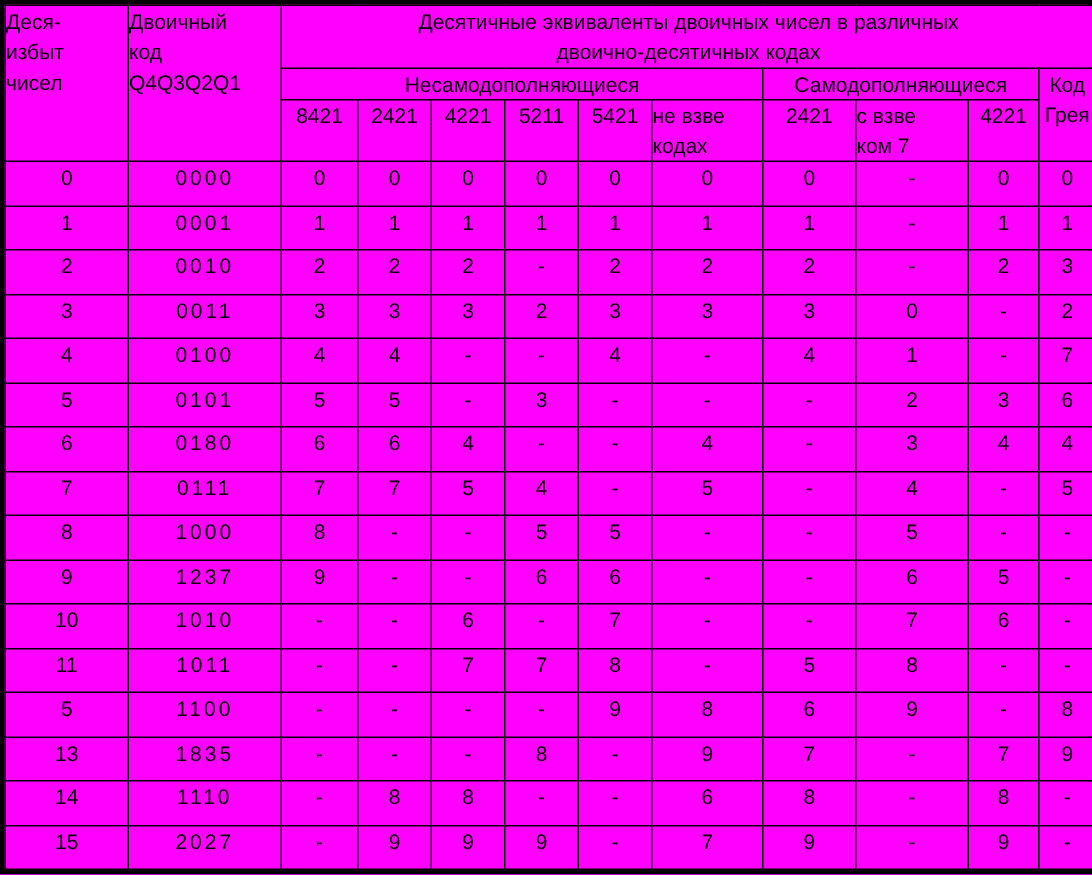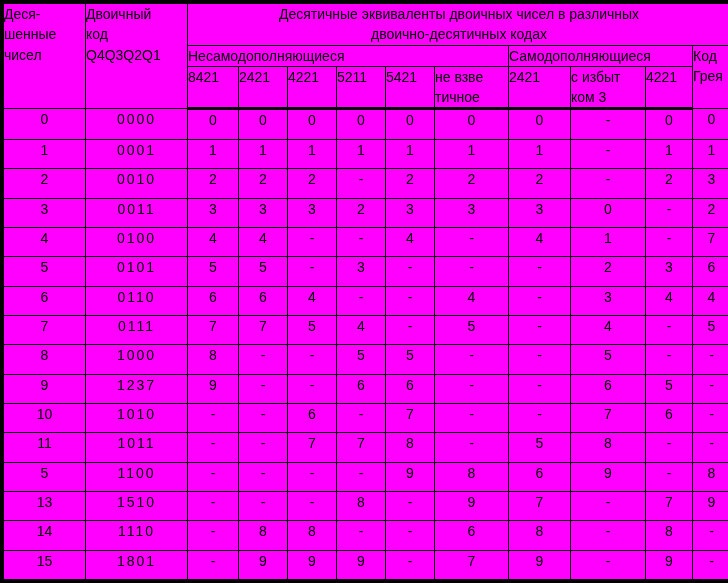--- a/index.html
+++ b/index.html
@@ -32,32 +32,33 @@
     border: 1px solid #000000;
     font-weight: normal;
     padding: 0;
     vertical-align: top;
     background: #ff00ff;
     font-size: 14px;
     line-height: 1.45;
   }
   
   .hdr {
+    text-align: center;
     vertical-align: top;
     padding: 3px 2px;
     font-size: 14.5px;
   }
   .hdr-left {
     text-align: left;
     padding: 3px 4px;
     font-size: 14.5px;
     vertical-align: top;
   }
   thead tr.thick-bottom td {
-    border-bottom: 3px solid #000000;
+    border-bottom: 1px solid #000000;
   }
   .thickright { border-right: 3px solid #000000; }
   
   tbody td {
     text-align: center;
     padding: 0px 2px 1px 2px;
     font-size: 15px;
     line-height: 1.52;
     height: 26px;
   }
@@ -85,21 +86,21 @@
       <col style="width:74px">
       <col style="width:62px">
       <col style="width:75px">
       <col style="width:47px">
       <col style="width:38px">
     </colgroup>
     <thead>
       <tr>
         <td class="hdr-left thickright" rowspan="3">
           <div>Деся-</div>
-          <div>шенные</div>
+          <div>избыт</div>
           <div>чисел</div>
         </td>
         <td class="hdr-left thickright" rowspan="3">
           <div>Двоичный</div>
           <div>код</div>
           <div>Q4Q3Q2Q1</div>
         </td>
         <td class="hdr-span-title" colspan="10">
           <div>Десятичные эквиваленты двоичных чисел в различных</div>
           <div>двоично-десятичных кодах</div>
@@ -114,26 +115,26 @@
         </td>
       </tr>
       <tr class="thick-bottom">
         <td class="hdr">8421</td>
         <td class="hdr">2421</td>
         <td class="hdr">4221</td>
         <td class="hdr">5211</td>
         <td class="hdr">5421</td>
         <td class="hdr-left thickright">
           <div>не взве</div>
-          <div>тичное</div>
+          <div>кодах</div>
         </td>
         <td class="hdr">2421</td>
         <td class="hdr-left">
-          <div>с избыт</div>
-          <div>ком 3</div>
+          <div>с взве</div>
+          <div>ком 7</div>
         </td>
         <td class="hdr thickright">4221</td>
       </tr>
     </thead>
     <tbody id="tbody">
         <tr>
           <td class="dec thickright">0</td>
           <td class="bin thickright">0000</td>
           <td>0</td>
           <td>0</td>
@@ -211,21 +212,21 @@
           <td>3</td>
           <td>-</td>
           <td class="thickright">-</td>
           <td>-</td>
           <td>2</td>
           <td class="thickright">3</td>
           <td>6</td>
         </tr>
         <tr>
           <td class="dec thickright">6</td>
-          <td class="bin thickright">0110</td>
+          <td class="bin thickright">0180</td>
           <td>6</td>
           <td>6</td>
           <td>4</td>
           <td>-</td>
           <td>-</td>
           <td class="thickright">4</td>
           <td>-</td>
           <td>3</td>
           <td class="thickright">4</td>
           <td>4</td>
@@ -309,21 +310,21 @@
           <td>-</td>
           <td>9</td>
           <td class="thickright">8</td>
           <td>6</td>
           <td>9</td>
           <td class="thickright">-</td>
           <td>8</td>
         </tr>
         <tr>
           <td class="dec thickright">13</td>
-          <td class="bin thickright">1510</td>
+          <td class="bin thickright">1835</td>
           <td>-</td>
           <td>-</td>
           <td>-</td>
           <td>8</td>
           <td>-</td>
           <td class="thickright">9</td>
           <td>7</td>
           <td>-</td>
           <td class="thickright">7</td>
           <td>9</td>
@@ -337,21 +338,21 @@
           <td>-</td>
           <td>-</td>
           <td class="thickright">6</td>
           <td>8</td>
           <td>-</td>
           <td class="thickright">8</td>
           <td>-</td>
         </tr>
         <tr>
           <td class="dec thickright">15</td>
-          <td class="bin thickright">1801</td>
+          <td class="bin thickright">2027</td>
           <td>-</td>
           <td>9</td>
           <td>9</td>
           <td>9</td>
           <td>-</td>
           <td class="thickright">7</td>
           <td>9</td>
           <td>-</td>
           <td class="thickright">9</td>
           <td>-</td>

